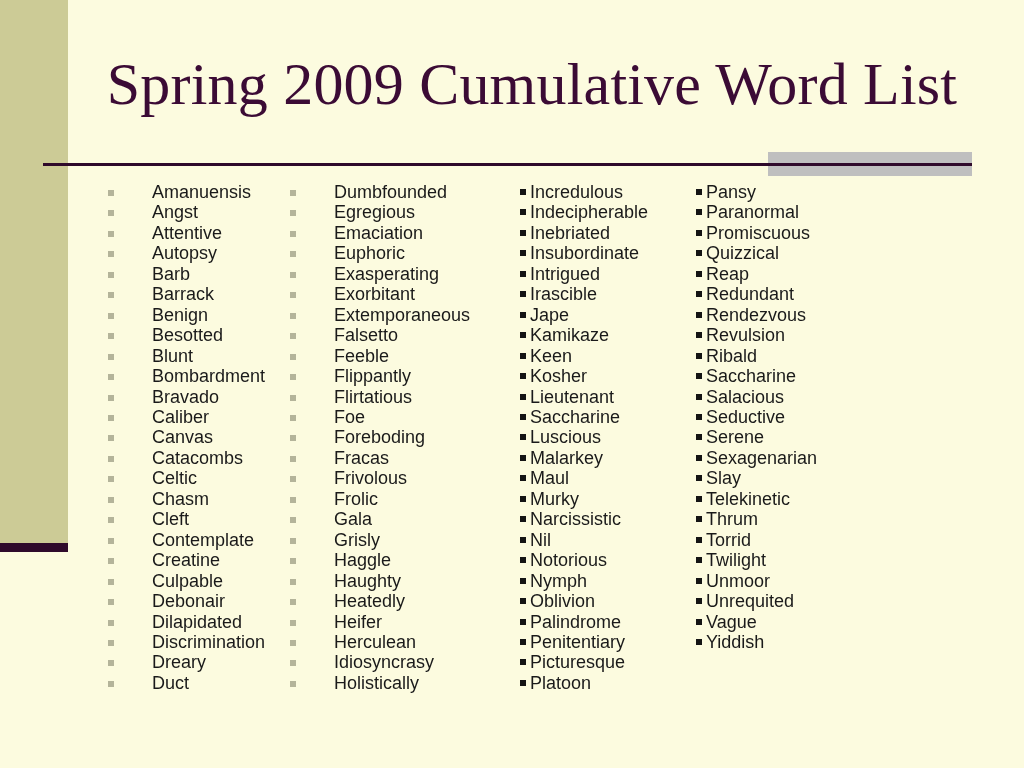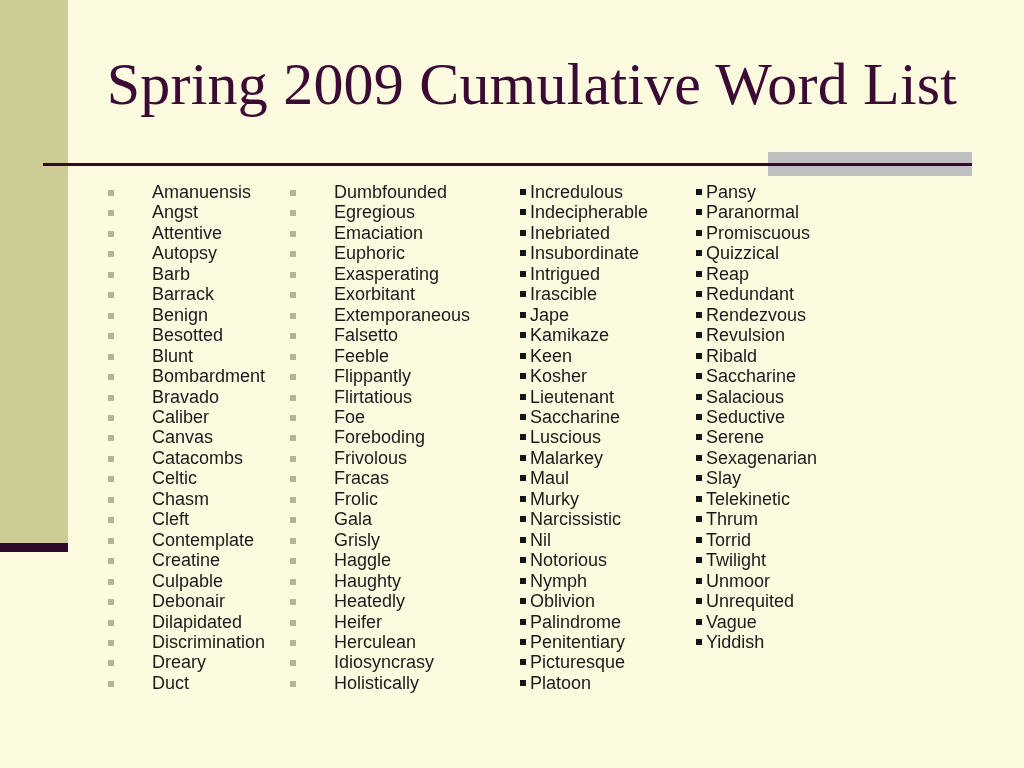--- a/index.html
+++ b/index.html
@@ -179,22 +179,22 @@
           <li class="word-item"><span class="bullet"></span><span class="word-label">Euphoric</span></li>
           <li class="word-item"><span class="bullet"></span><span class="word-label">Exasperating</span></li>
           <li class="word-item"><span class="bullet"></span><span class="word-label">Exorbitant</span></li>
           <li class="word-item"><span class="bullet"></span><span class="word-label">Extemporaneous</span></li>
           <li class="word-item"><span class="bullet"></span><span class="word-label">Falsetto</span></li>
           <li class="word-item"><span class="bullet"></span><span class="word-label">Feeble</span></li>
           <li class="word-item"><span class="bullet"></span><span class="word-label">Flippantly</span></li>
           <li class="word-item"><span class="bullet"></span><span class="word-label">Flirtatious</span></li>
           <li class="word-item"><span class="bullet"></span><span class="word-label">Foe</span></li>
           <li class="word-item"><span class="bullet"></span><span class="word-label">Foreboding</span></li>
+          <li class="word-item"><span class="bullet"></span><span class="word-label">Fracas</span></li>
           <li class="word-item"><span class="bullet"></span><span class="word-label">Frivolous</span></li>
-          <li class="word-item"><span class="bullet"></span><span class="word-label">Fracas</span></li>
           <li class="word-item"><span class="bullet"></span><span class="word-label">Frolic</span></li>
           <li class="word-item"><span class="bullet"></span><span class="word-label">Gala</span></li>
           <li class="word-item"><span class="bullet"></span><span class="word-label">Grisly</span></li>
           <li class="word-item"><span class="bullet"></span><span class="word-label">Haggle</span></li>
           <li class="word-item"><span class="bullet"></span><span class="word-label">Haughty</span></li>
           <li class="word-item"><span class="bullet"></span><span class="word-label">Heatedly</span></li>
           <li class="word-item"><span class="bullet"></span><span class="word-label">Heifer</span></li>
           <li class="word-item"><span class="bullet"></span><span class="word-label">Herculean</span></li>
           <li class="word-item"><span class="bullet"></span><span class="word-label">Idiosyncrasy</span></li>
           <li class="word-item"><span class="bullet"></span><span class="word-label">Holistically</span></li>

